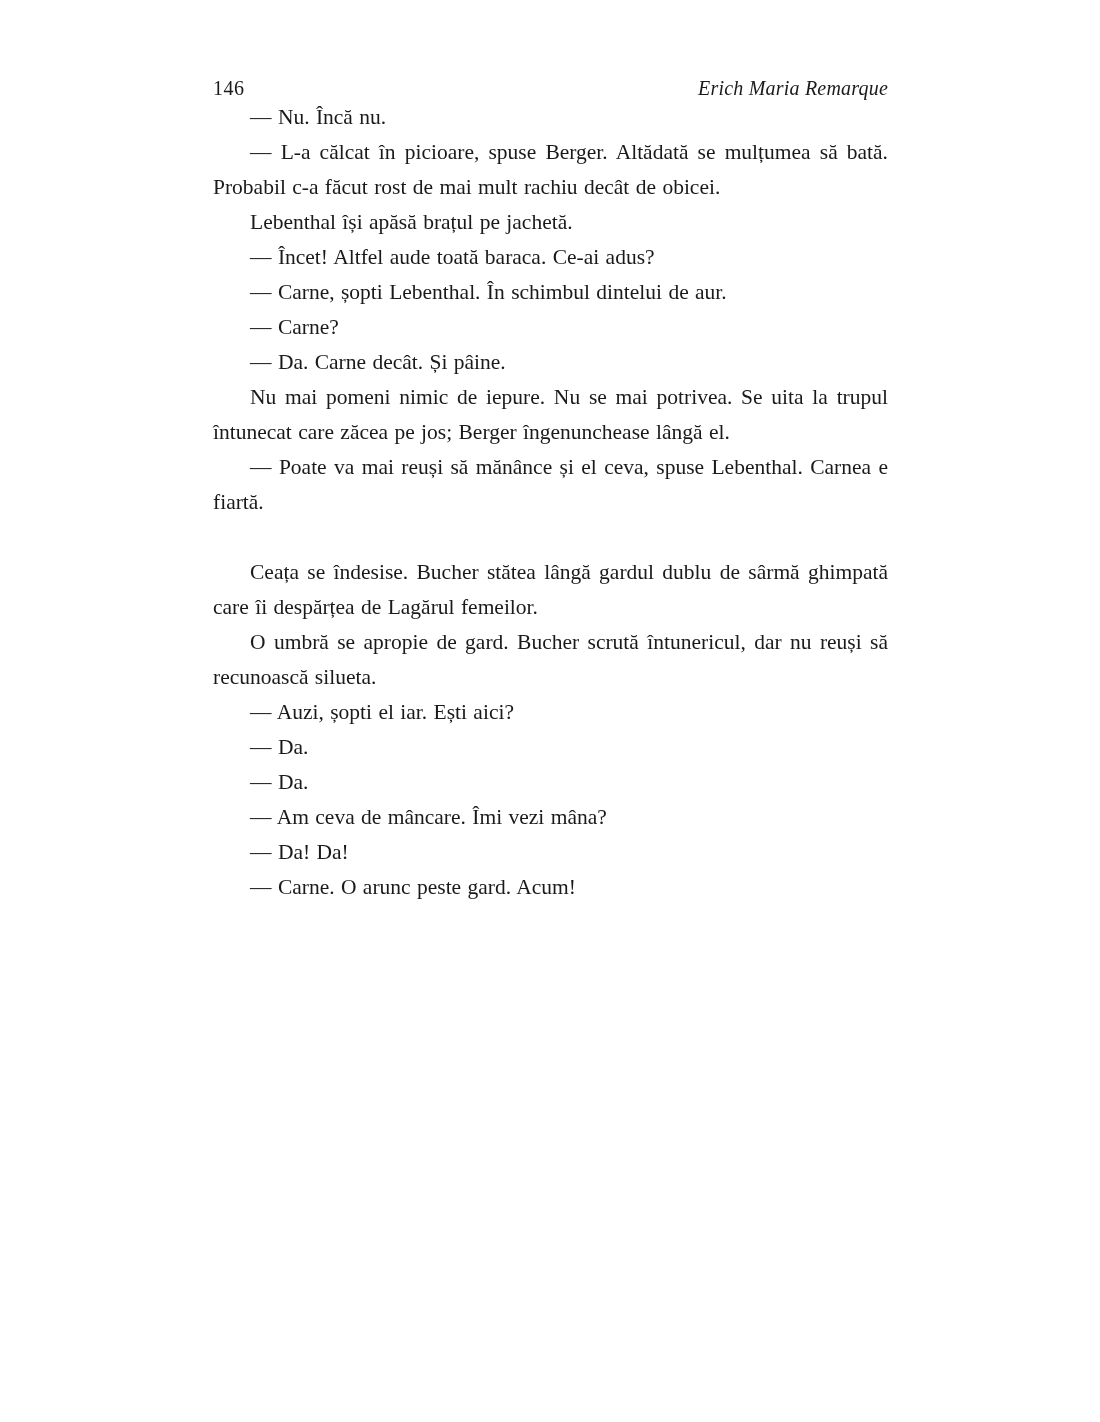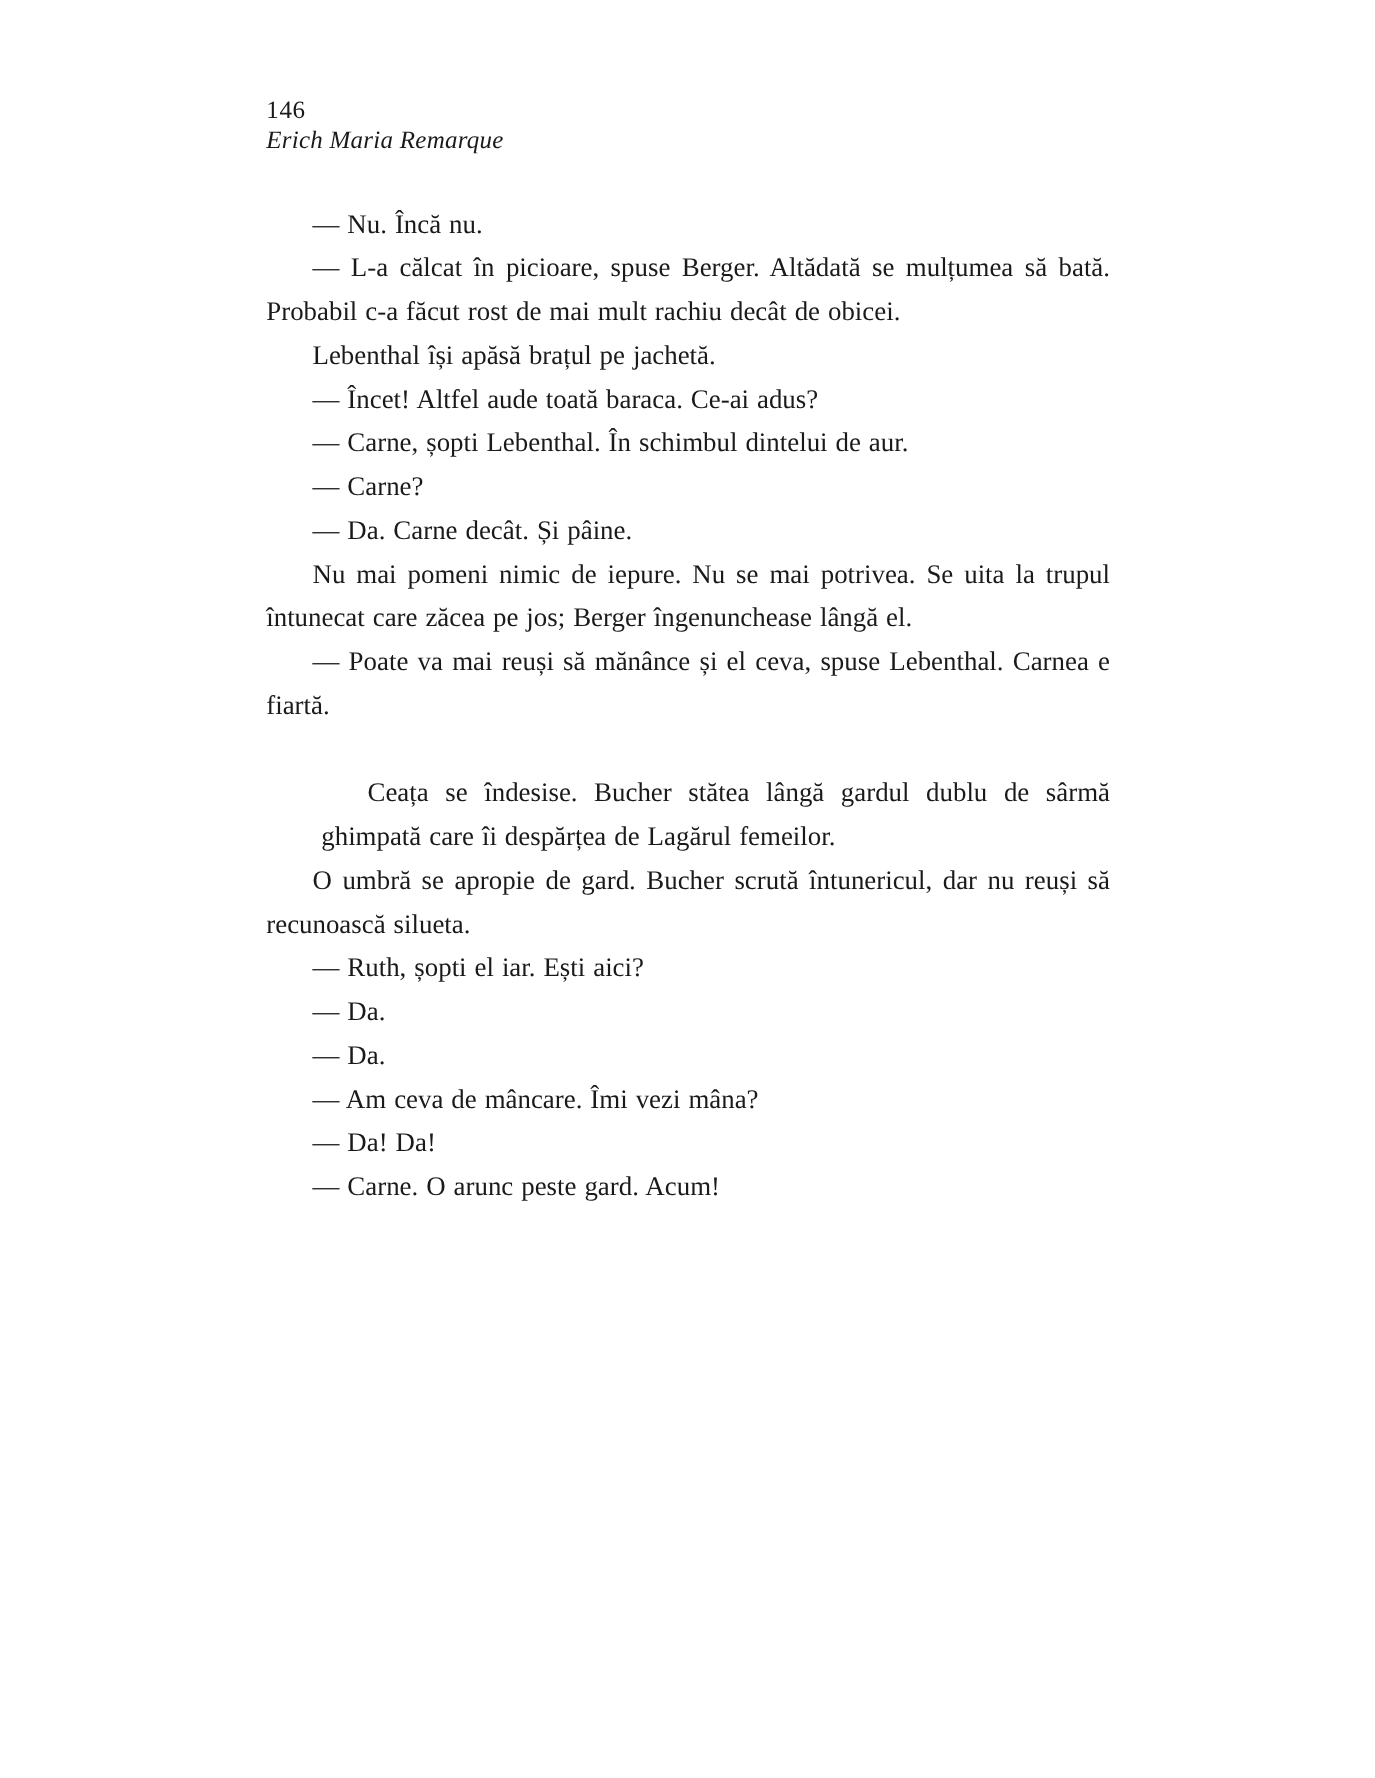--- a/index.html
+++ b/index.html
@@ -17,22 +17,20 @@
     font-family: "Liberation Serif", "DejaVu Serif", serif;
     color: #1a1a1a;
     overflow: hidden;
   }
   .running-head {
     display: flex;
     justify-content: space-between;
     align-items: baseline;
     font-size: 20px;
     line-height: 24px;
-    margin-bottom: 38px;
-    flex-direction: column;
   }
   .running-head .page-number {
     font-style: normal;
     letter-spacing: 0.5px;
   }
   .running-head .author {
     font-style: italic;
     letter-spacing: 0.2px;
   }
   .body-text {
@@ -40,21 +38,20 @@
     line-height: 35px;
   }
   .body-text p {
     margin: 0;
     text-indent: 37px;
     text-align: justify;
     word-spacing: 1px;
   }
   .body-text p.section-start {
     margin-top: 35px;
-    margin-left: 44px;
   }
 </style>
 </head>
 <body>
 
 <div class="page">
 
   <div class="running-head">
     <span class="page-number">146</span>
     <span class="author">Erich Maria Remarque</span>
@@ -65,21 +62,21 @@
     <p>— L-a călcat în picioare, spuse Berger. Altădată se mulțumea să bată. Probabil c-a făcut rost de mai mult rachiu decât de obicei.</p>
     <p>Lebenthal își apăsă brațul pe jachetă.</p>
     <p>— Încet! Altfel aude toată baraca. Ce-ai adus?</p>
     <p>— Carne, șopti Lebenthal. În schimbul dintelui de aur.</p>
     <p>— Carne?</p>
     <p>— Da. Carne decât. Și pâine.</p>
     <p>Nu mai pomeni nimic de iepure. Nu se mai potrivea. Se uita la trupul întunecat care zăcea pe jos; Berger îngenunchease lângă el.</p>
     <p>— Poate va mai reuși să mănânce și el ceva, spuse Lebenthal. Carnea e fiartă.</p>
     <p class="section-start">Ceața se îndesise. Bucher stătea lângă gardul dublu de sârmă ghimpată care îi despărțea de Lagărul femeilor.</p>
     <p>O umbră se apropie de gard. Bucher scrută întunericul, dar nu reuși să recunoască silueta.</p>
-    <p>— Ruth, șopti el iar. Ești aici?</p>
+    <p>— Auzi, șopti el iar. Ești aici?</p>
     <p>— Da.</p>
     <p>— Da.</p>
     <p>— Am ceva de mâncare. Îmi vezi mâna?</p>
     <p>— Da! Da!</p>
     <p>— Carne. O arunc peste gard. Acum!</p>
   </div>
 
 </div>
 
 </body></html>

